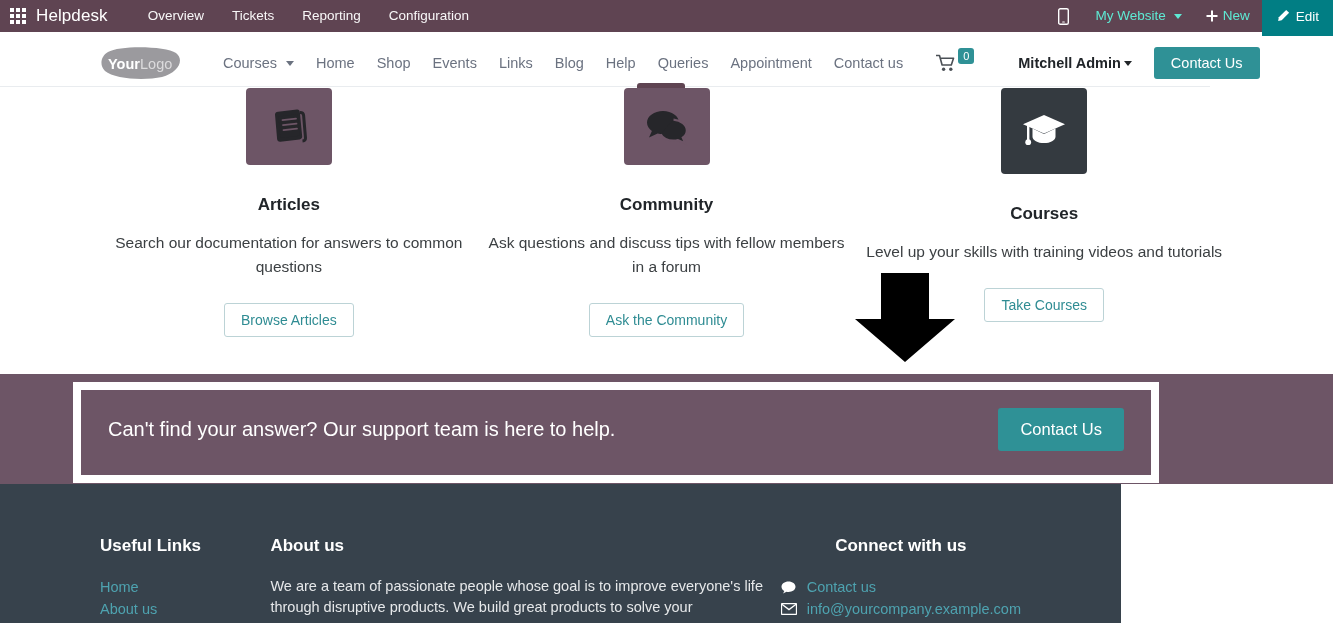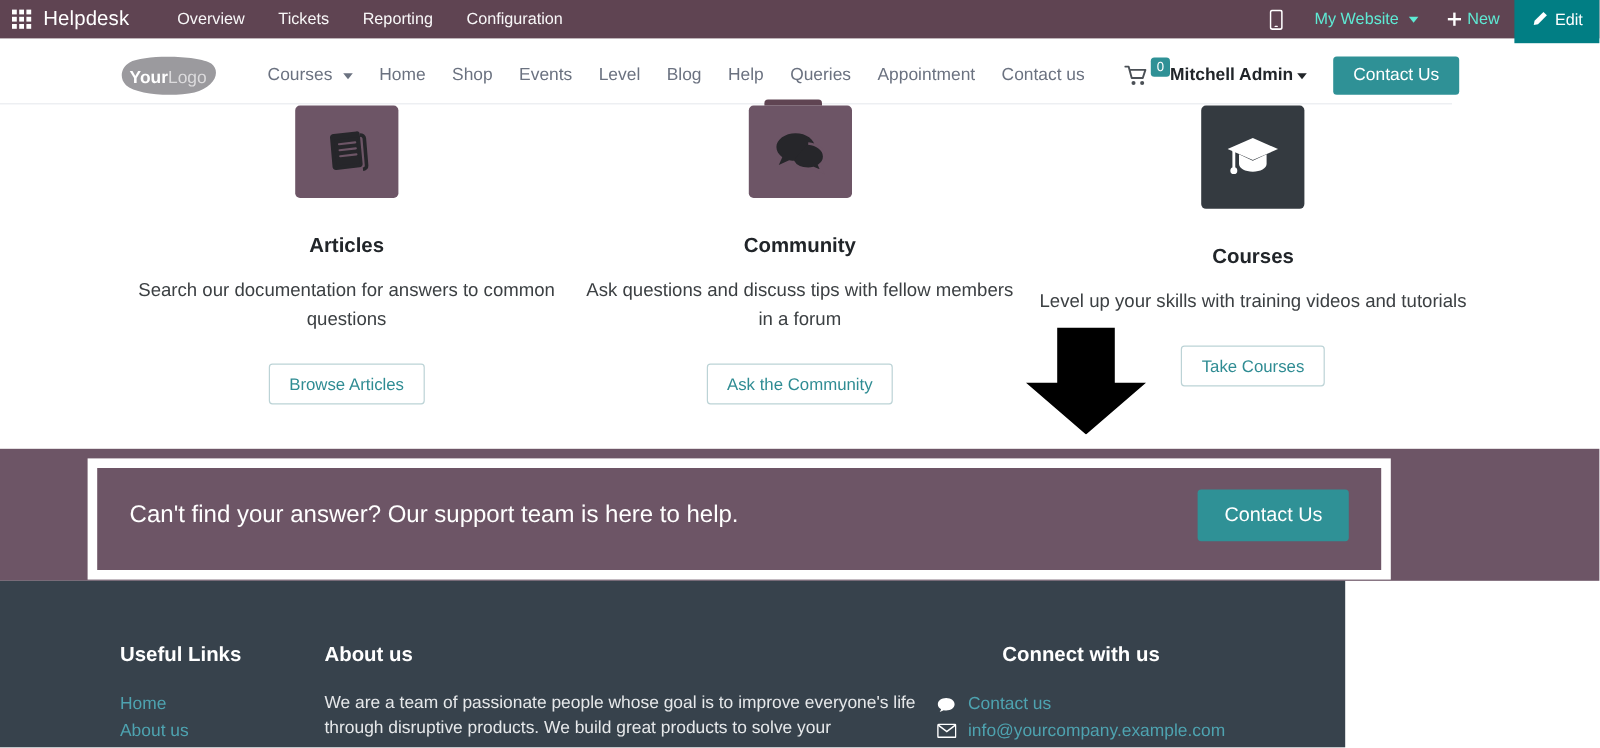--- a/index.html
+++ b/index.html
@@ -57,21 +57,21 @@
   .site-menu a {
     color: #6b7280; text-decoration: none; font-size: 14.5px;
     padding: 0 11px; display: flex; align-items: center; gap: 6px; white-space: nowrap;
   }
   .cart-wrap { display: flex; align-items: flex-start; margin-left: 22px; }
   .cart-badge {
     background: #2f9196; color: #fff; font-size: 11px; border-radius: 3px;
     padding: 1px 5px; margin-left: 2px; margin-top: -6px; line-height: 1.3;
   }
   .site-right { margin-left: auto; margin-right: 92px; display: flex; align-items: center; gap: 22px; }
-  .user-name { color: #212529; font-size: 14.5px; font-weight: 600; display: flex; align-items: center; white-space: nowrap; }
+  .user-name { color: #212529; font-size: 14.5px; font-weight: 600; display: flex; align-items: center; white-space: nowrap; margin-left: 44px; }
   .contact-nav-btn {
     background: #2f9196; color: #fff; font-size: 14.5px;
     padding: 8px 17px; border-radius: 3px; white-space: nowrap;
   }
   .nav-marker {
     position: absolute; left: 637px; top: 83px; width: 48px; height: 6px;
     background: #5f4452; border-radius: 3px 3px 0 0;
   }
 
   
@@ -196,21 +196,21 @@
     </div>
 
     <div class="site-menu">
       <a href="#">
         <span>Courses</span>
         <span class="caret-down"></span>
       </a>
       <a href="#">Home</a>
       <a href="#">Shop</a>
       <a href="#">Events</a>
-      <a href="#">Level</a>
+      <a href="#">Links</a>
       <a href="#">Blog</a>
       <a href="#">Help</a>
       <a href="#">Queries</a>
       <a href="#">Appointment</a>
       <a href="#">Contact us</a>
       <span class="cart-wrap">
         <svg width="20" height="18" viewBox="0 0 20 18" aria-hidden="true">
           <path d="M0.5 1.5h3l2.6 9.5h9.2l2.2-6.8H5.4" fill="none" stroke="#4b5056" stroke-width="1.6" stroke-linejoin="round" stroke-linecap="round"></path>
           <circle cx="7.6" cy="15.2" r="1.7" fill="#4b5056"></circle>
           <circle cx="14.8" cy="15.2" r="1.7" fill="#4b5056"></circle>

